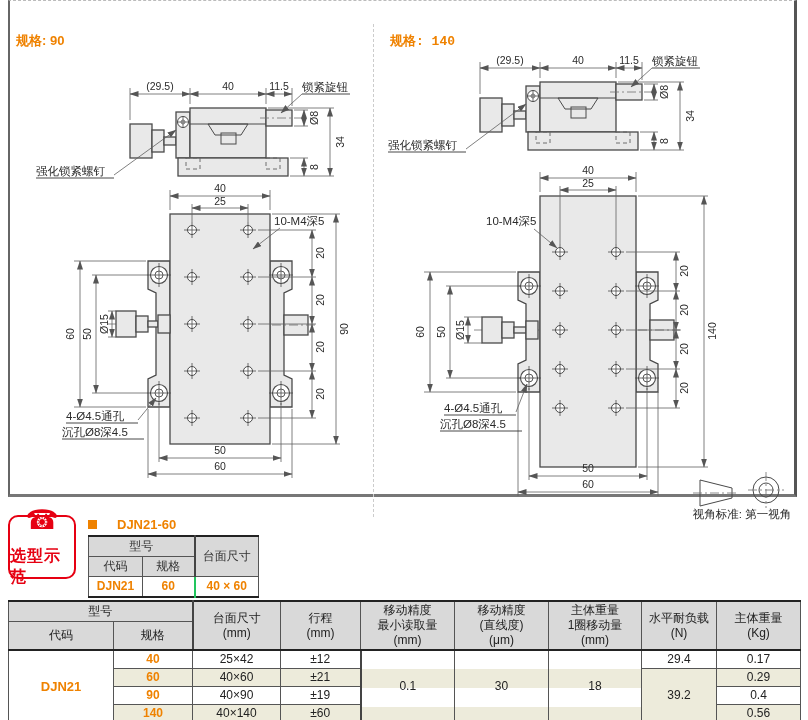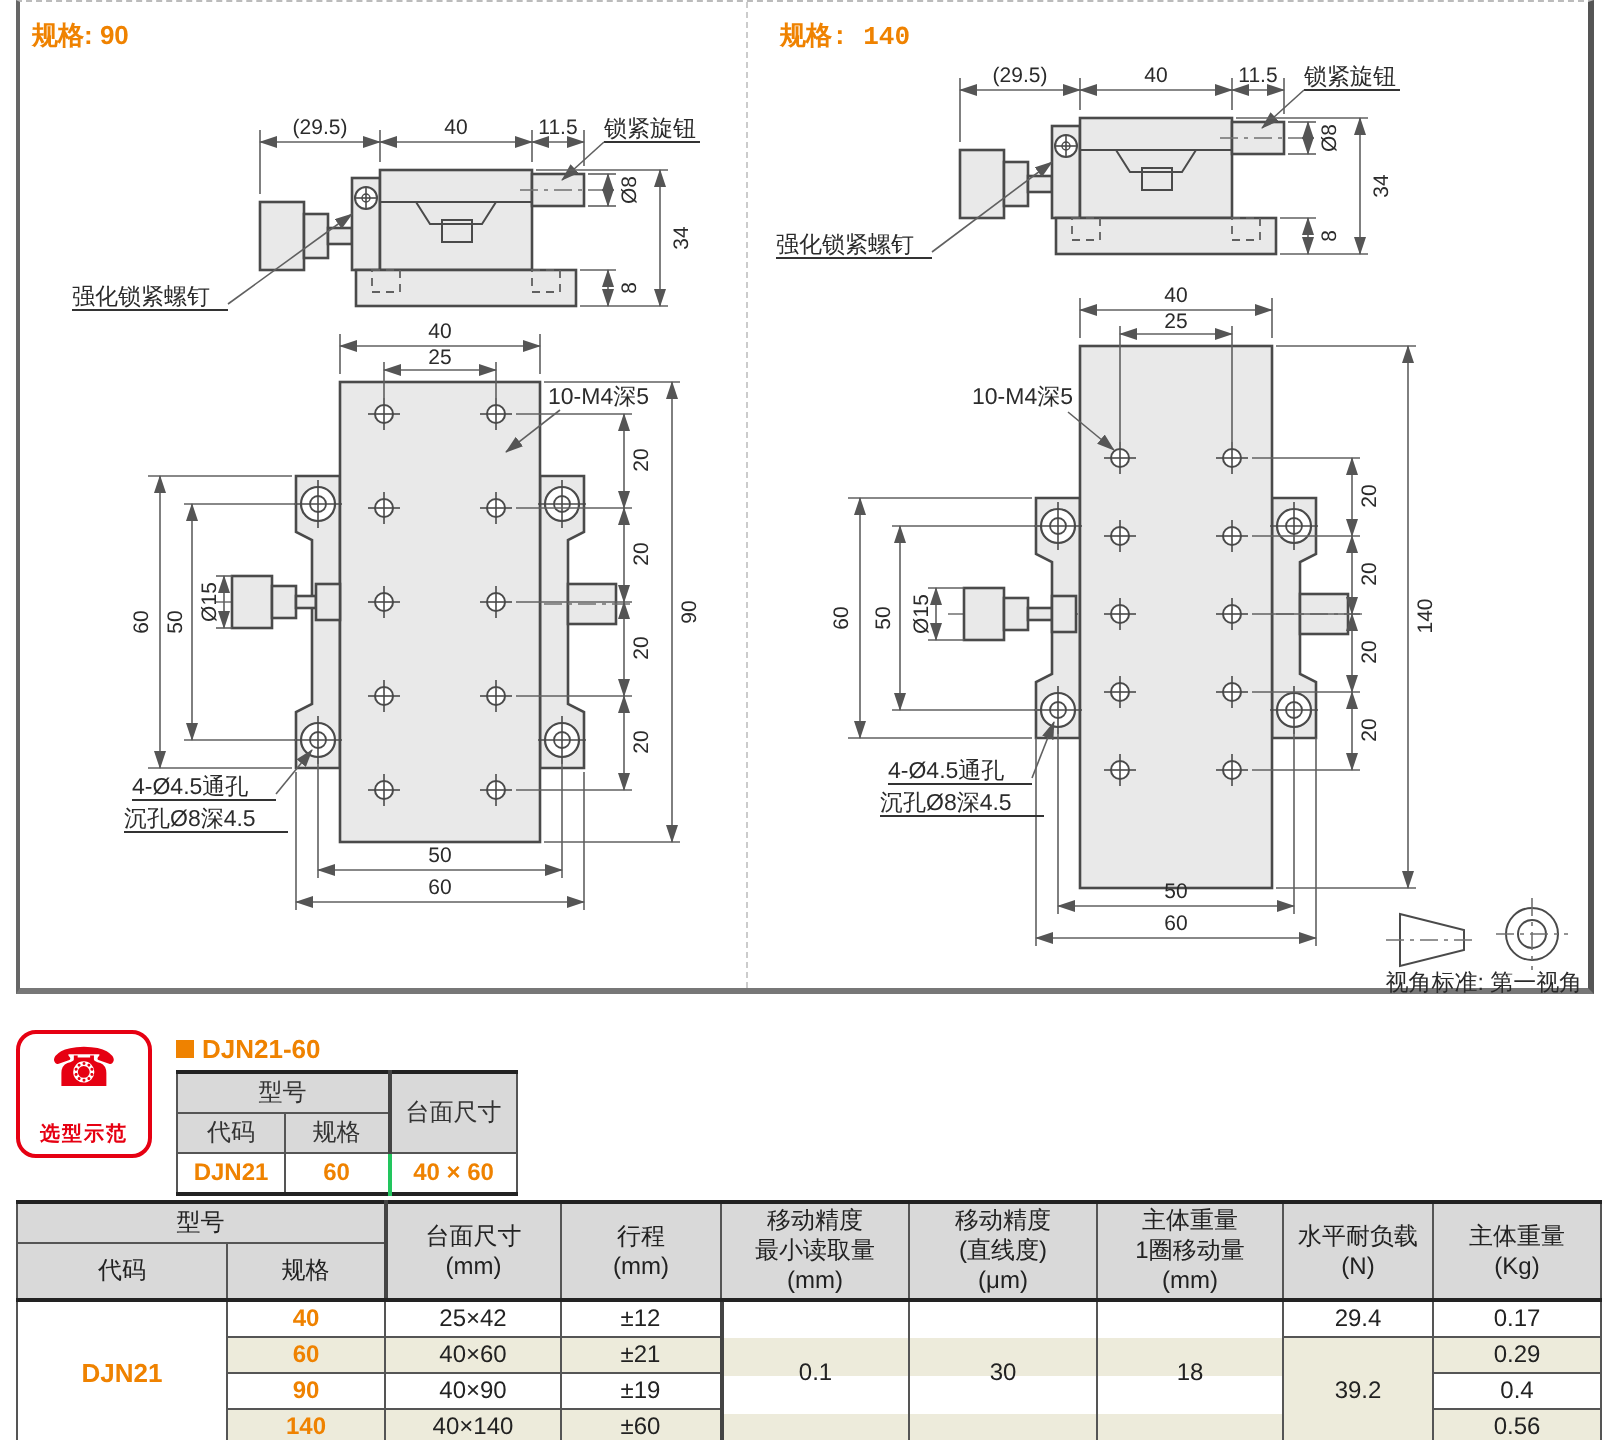--- a/index.html
+++ b/index.html
@@ -13,21 +13,21 @@
   body{background:#fff;font-family:"Liberation Sans","DejaVu Sans",sans-serif;}
   .page{position:relative;width:808px;height:720px;background:#fff;overflow:hidden;}
 
   
   .drawing-box{
     position:absolute;left:8px;top:0;width:789px;height:497px;
     border-left:2px solid #666;border-right:3px solid #555;
     border-bottom:3px solid #777;border-top:1px dashed #bbb;
     display:flex;background:#fff;
   }
-  .panel{position:relative;height:100%;}
+  .panel{position:relative;height:100%;margin-top:23px;}
   .panel-90{width:364px;border-right:1px dashed #ccc;}
   .panel-140{flex:1;}
   .panel-title{position:absolute;top:8px;font-size:13px;font-weight:bold;color:var(--accent-orange);}
   .panel-90 .panel-title{left:6px;}
   .panel-140 .panel-title{left:16px;font-family:Liberation Mono, monospace;}
   .panel svg{position:absolute;left:0;top:0;}
 
   svg .f{fill:#e9e9e9;stroke:#4a4a4a;stroke-width:1.3;}
   svg .t{stroke:#4a4a4a;stroke-width:1;fill:none;}
   svg .dim{stroke:#606060;stroke-width:0.8;fill:none;}
@@ -37,23 +37,23 @@
   svg text{font-family:"Liberation Sans","DejaVu Sans",sans-serif;fill:#2b2b2b;}
   svg .d{font-size:10.5px;text-anchor:middle;}
   svg .lb{font-size:11.5px;}
   svg .lbm{font-size:11.5px;text-anchor:middle;}
 
   
   .selection-row{position:absolute;left:8px;top:515px;display:flex;align-items:flex-start;gap:12px;}
   .badge{width:68px;height:64px;border:2px solid var(--badge-red);border-radius:10px;
     display:flex;flex-direction:column;align-items:center;justify-content:center;background:#fff;}
   .badge .phone{font-size:27px;line-height:1;color:var(--badge-red);}
-  .badge .blabel{font-size:10px;font-weight:bold;color:var(--badge-red);margin-top:12px;letter-spacing:1px;}
+  .badge .blabel{font-size:16px;font-weight:bold;color:var(--badge-red);margin-top:12px;letter-spacing:1px;}
   .mini-wrap{padding-top:2px;}
-  .mini-title{display:flex;align-items:center;gap:4px;font-size:13px;font-weight:bold;color:var(--accent-orange);margin-bottom:3px;}
+  .mini-title{display:flex;align-items:center;gap:20px;font-size:13px;font-weight:bold;color:var(--accent-orange);margin-bottom:3px;}
   .bullet{width:9px;height:9px;background:var(--accent-orange);display:inline-block;}
   table.mini{border-collapse:collapse;font-size:12px;color:#333;
     border-top:2px solid #222;border-bottom:2px solid #222;}
   table.mini th{background:var(--header-gray);font-weight:normal;border:1px solid #555;padding:1px 0;height:16px;}
   table.mini th.size-h{border-left:2px solid #444;}
   table.mini td{border:1px solid #555;text-align:center;height:20px;font-weight:bold;color:var(--accent-orange);}
   table.mini td.size-v{border-left:2px solid #22c55e;}
   table.mini th.model-h{border-bottom:1px solid #555;}
 
   

